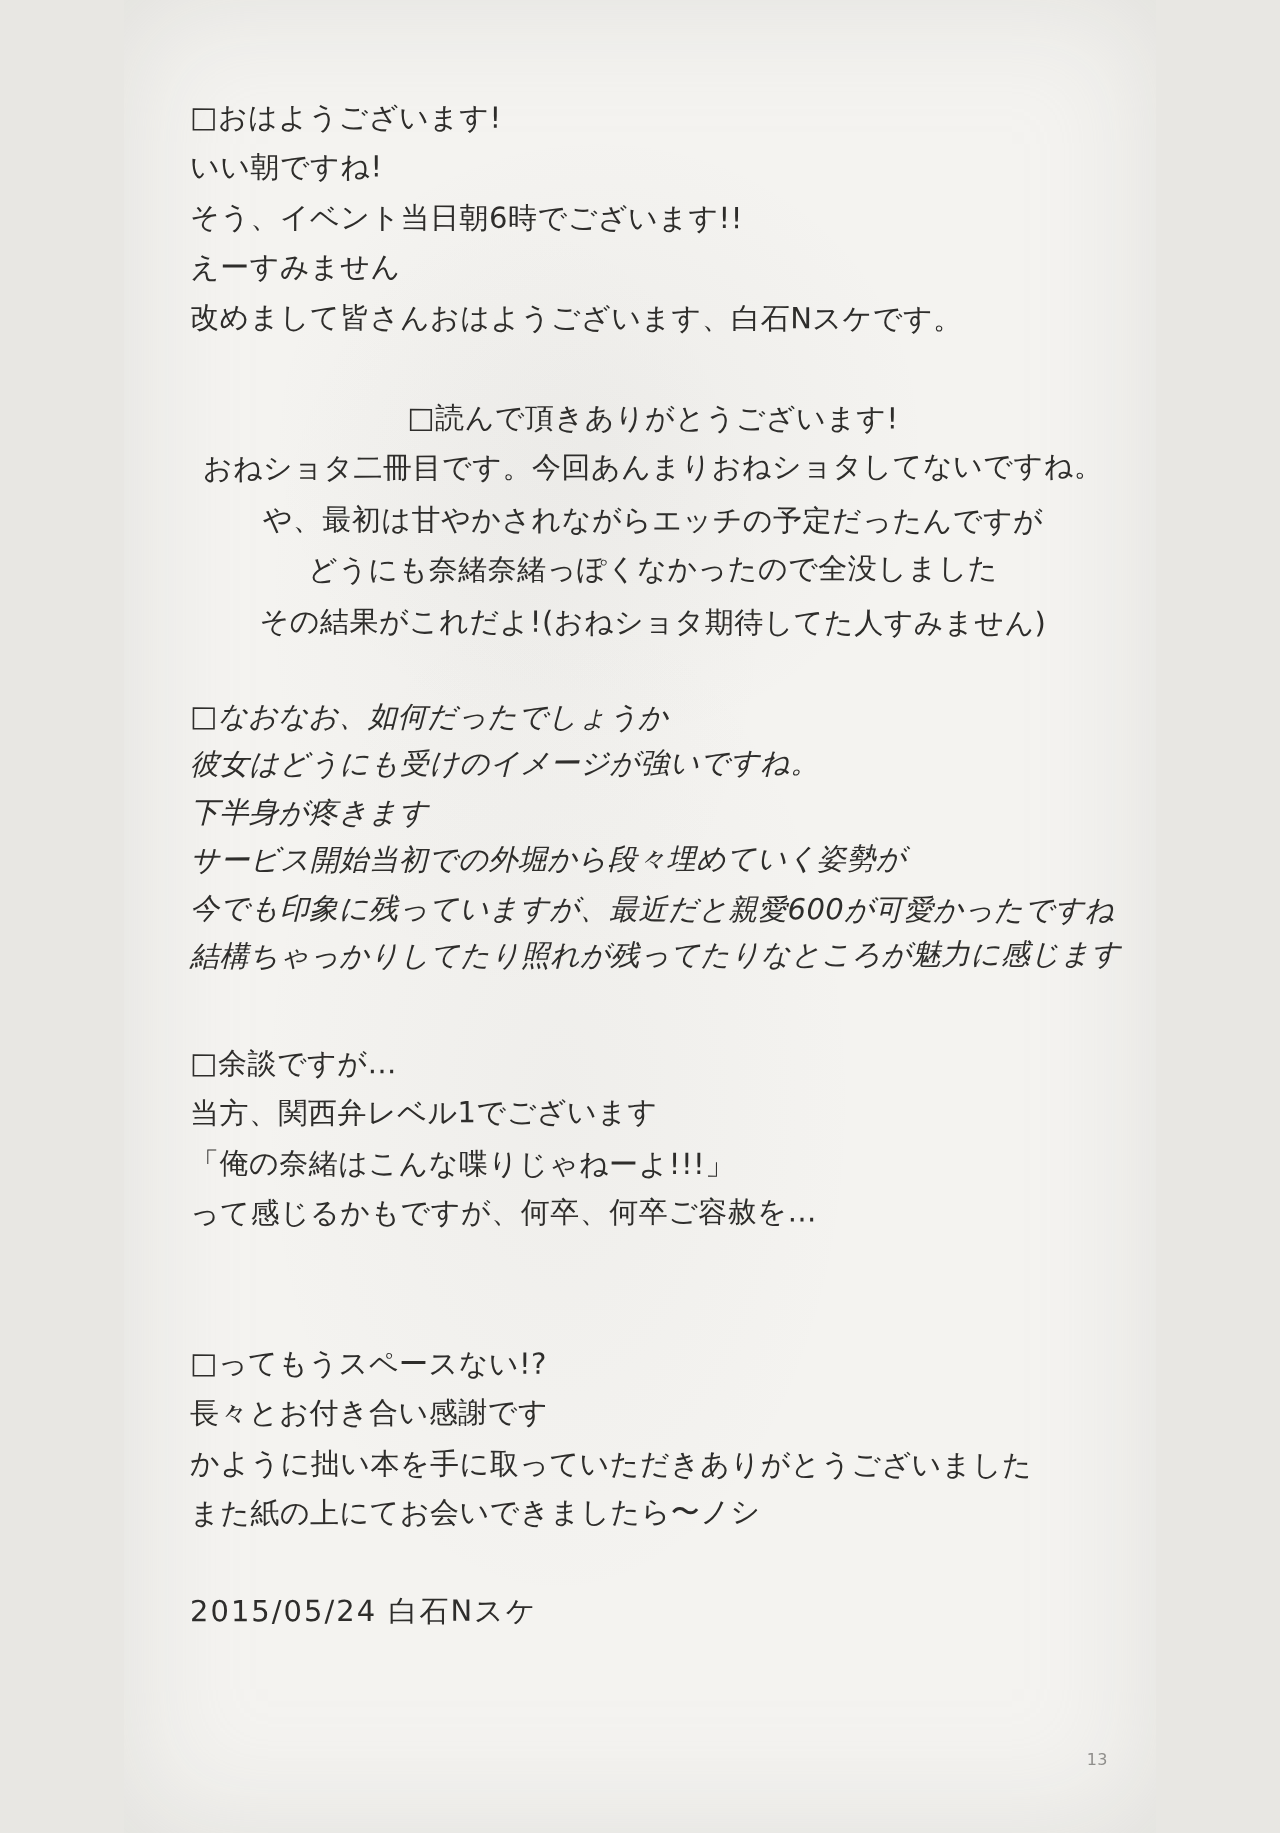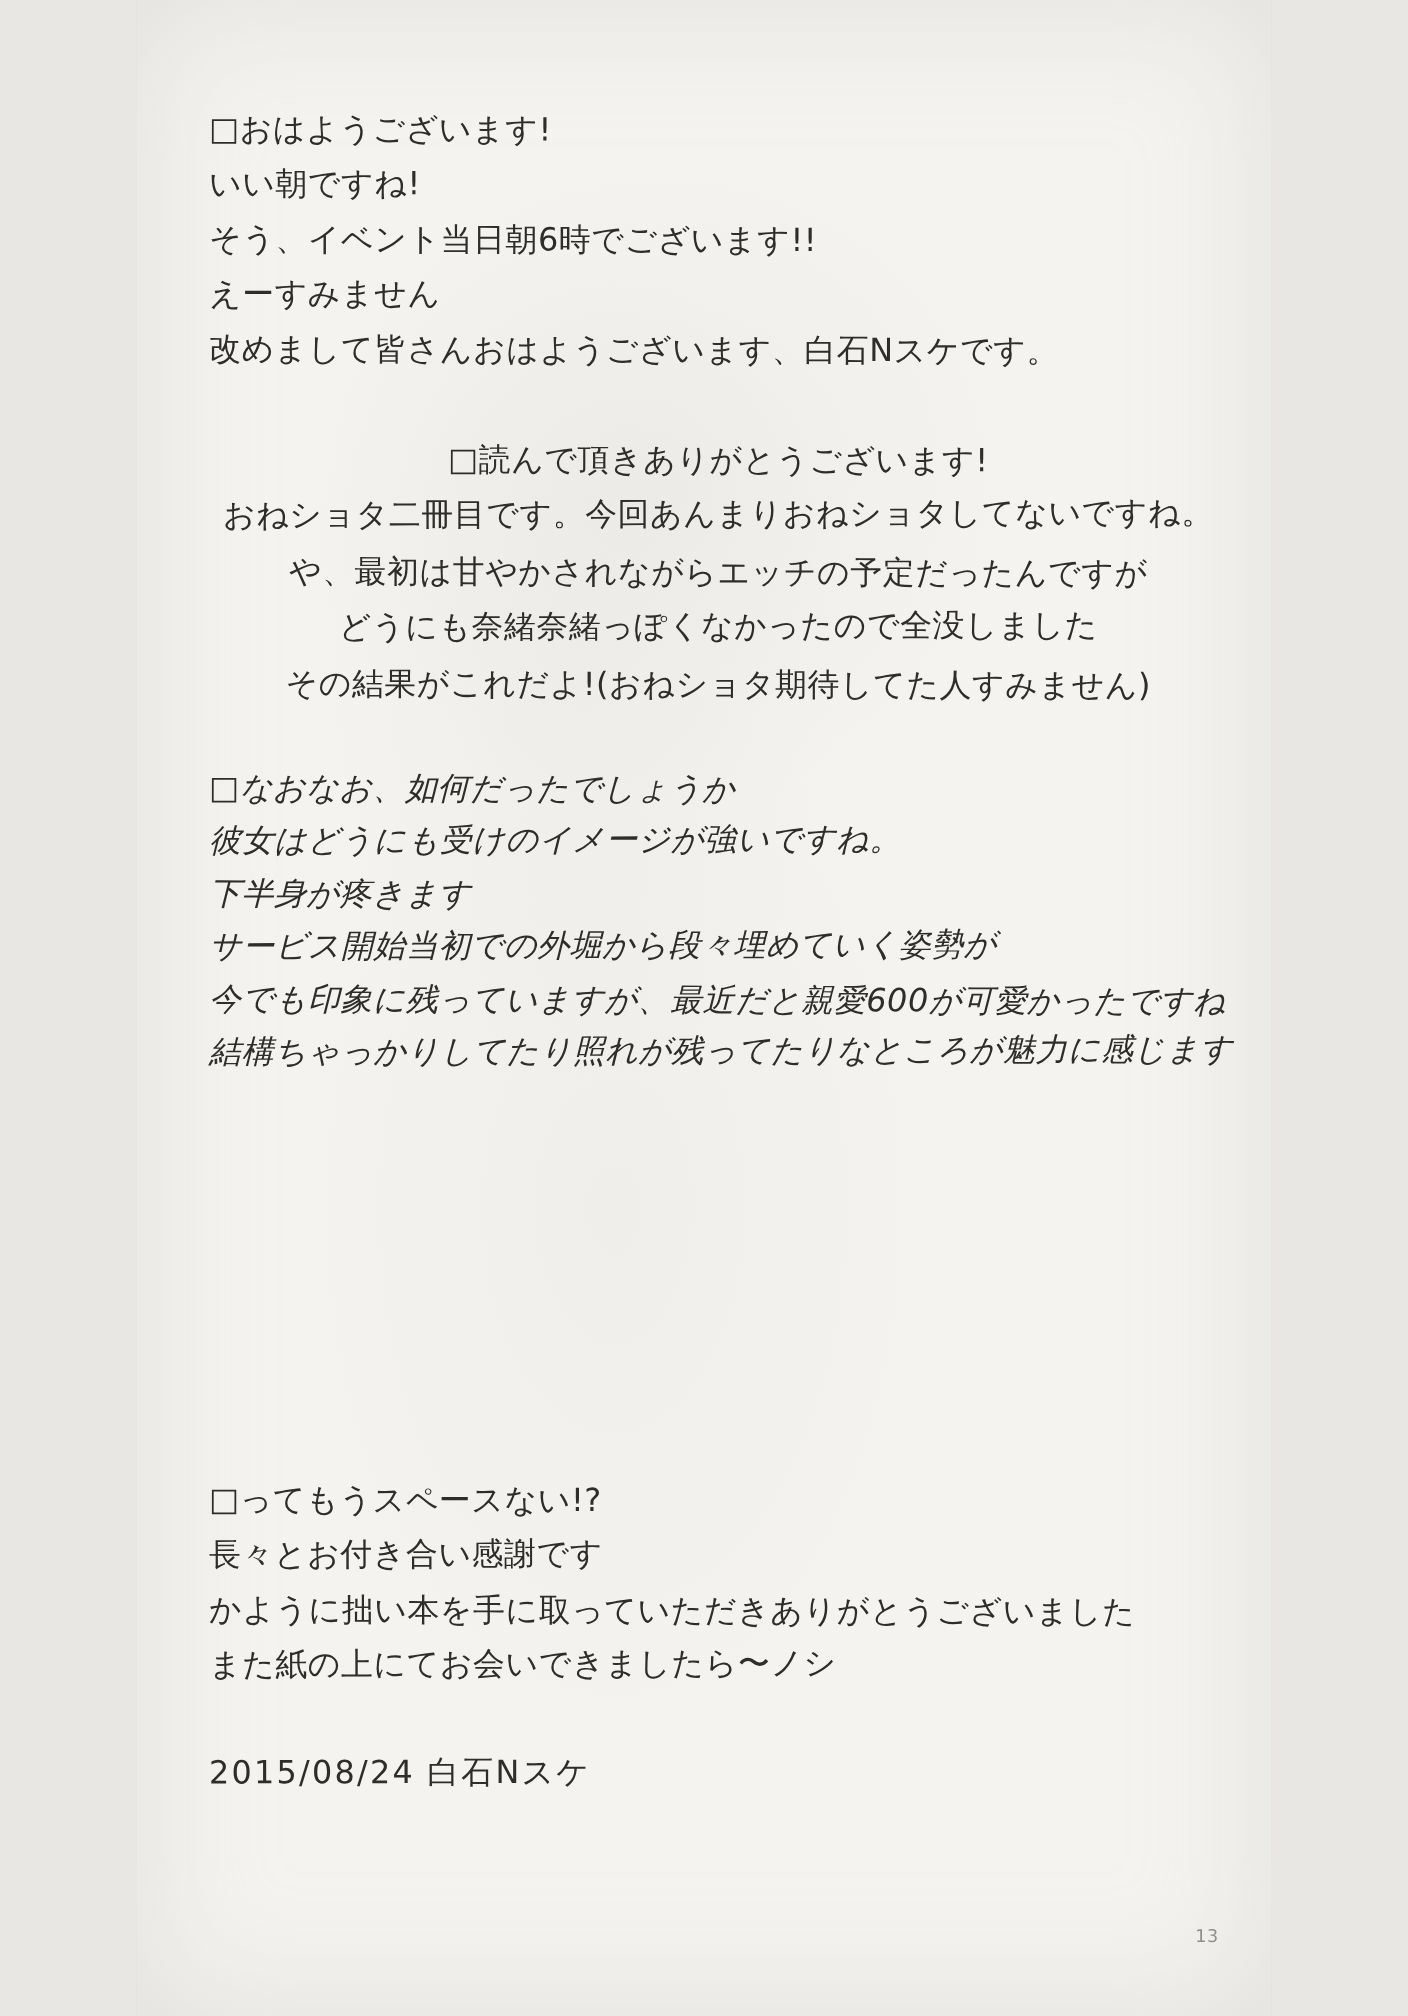--- a/index.html
+++ b/index.html
@@ -90,25 +90,31 @@
 
   <div class="para" id="para-3">
     <div class="line">□なおなお、如何だったでしょうか</div>
     <div class="line">彼女はどうにも受けのイメージが強いですね。</div>
     <div class="line">下半身が疼きます</div>
     <div class="line">サービス開始当初での外堀から段々埋めていく姿勢が</div>
     <div class="line">今でも印象に残っていますが、最近だと親愛600が可愛かったですね</div>
     <div class="line">結構ちゃっかりしてたり照れが残ってたりなところが魅力に感じます</div>
   </div>
 
+  <div class="para" id="para-4">
+    <div class="line">□余談ですが…</div>
+    <div class="line">当方、関西弁レベル1でございます</div>
+    <div class="line">「俺の奈緒はこんな喋りじゃねーよ!!!」</div>
+    <div class="line">って感じるかもですが、何卒、何卒ご容赦を…</div>
+  </div>
 
   <div class="para" id="para-5">
     <div class="line">□ってもうスペースない!?</div>
     <div class="line">長々とお付き合い感謝です</div>
     <div class="line">かように拙い本を手に取っていただきありがとうございました</div>
     <div class="line">また紙の上にてお会いできましたら〜ノシ</div>
   </div>
 
-  <div id="signature">2015/08/24 白石Nスケ</div>
+  <div id="signature">2015/05/24 白石Nスケ</div>
 
   <div id="page-number">13</div>
 
 </div>
 
 </body></html>

